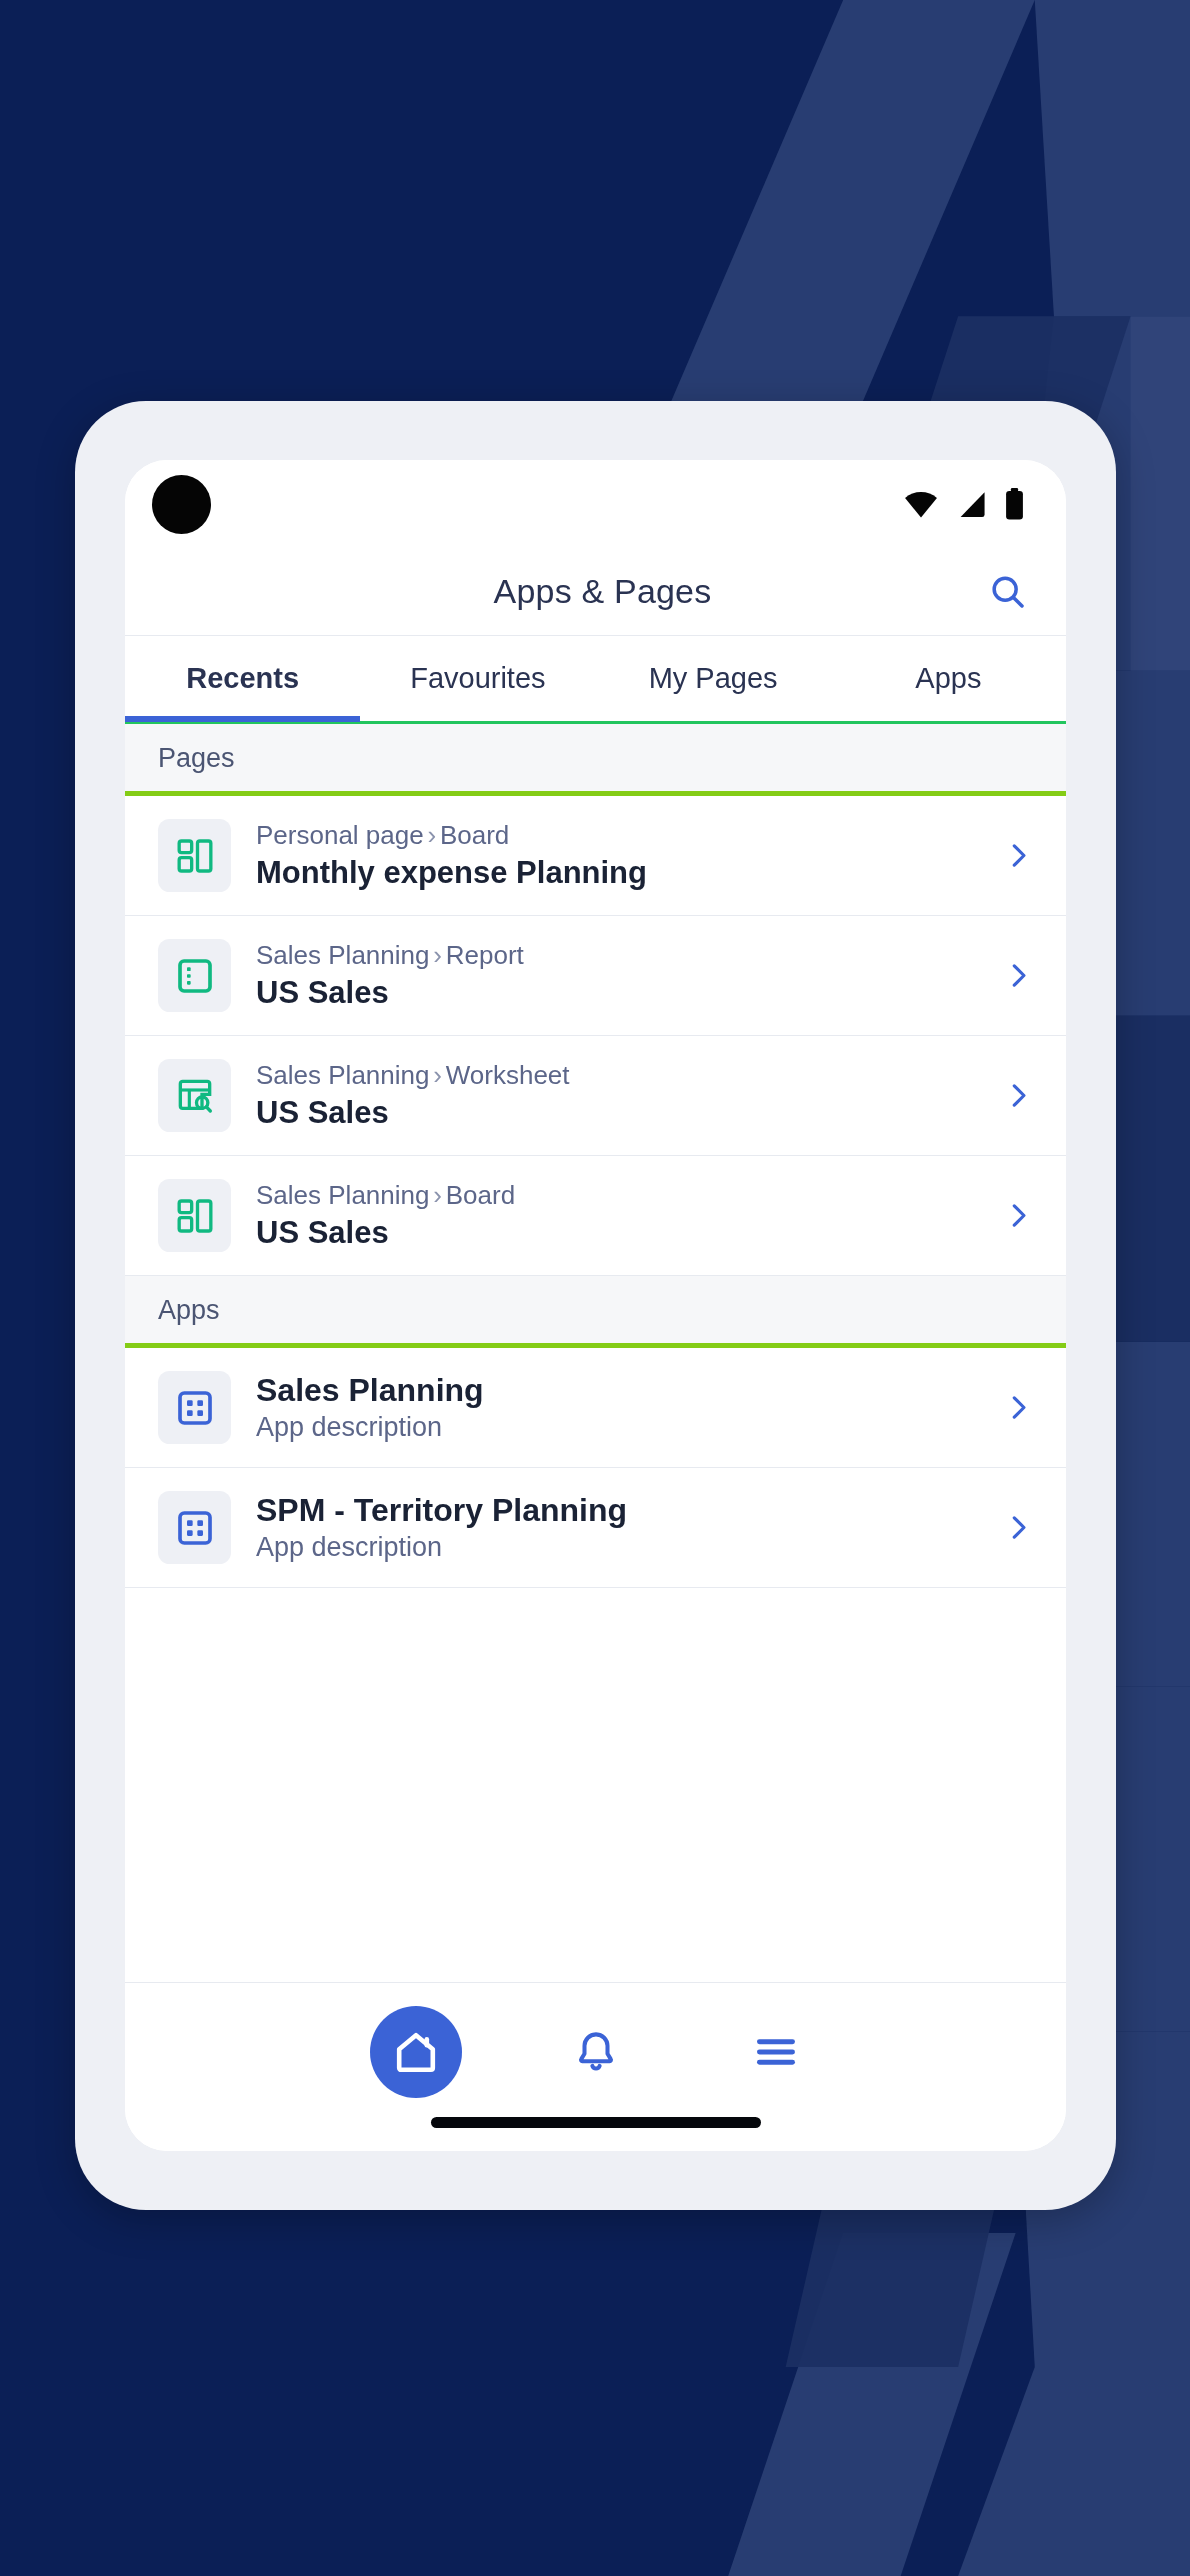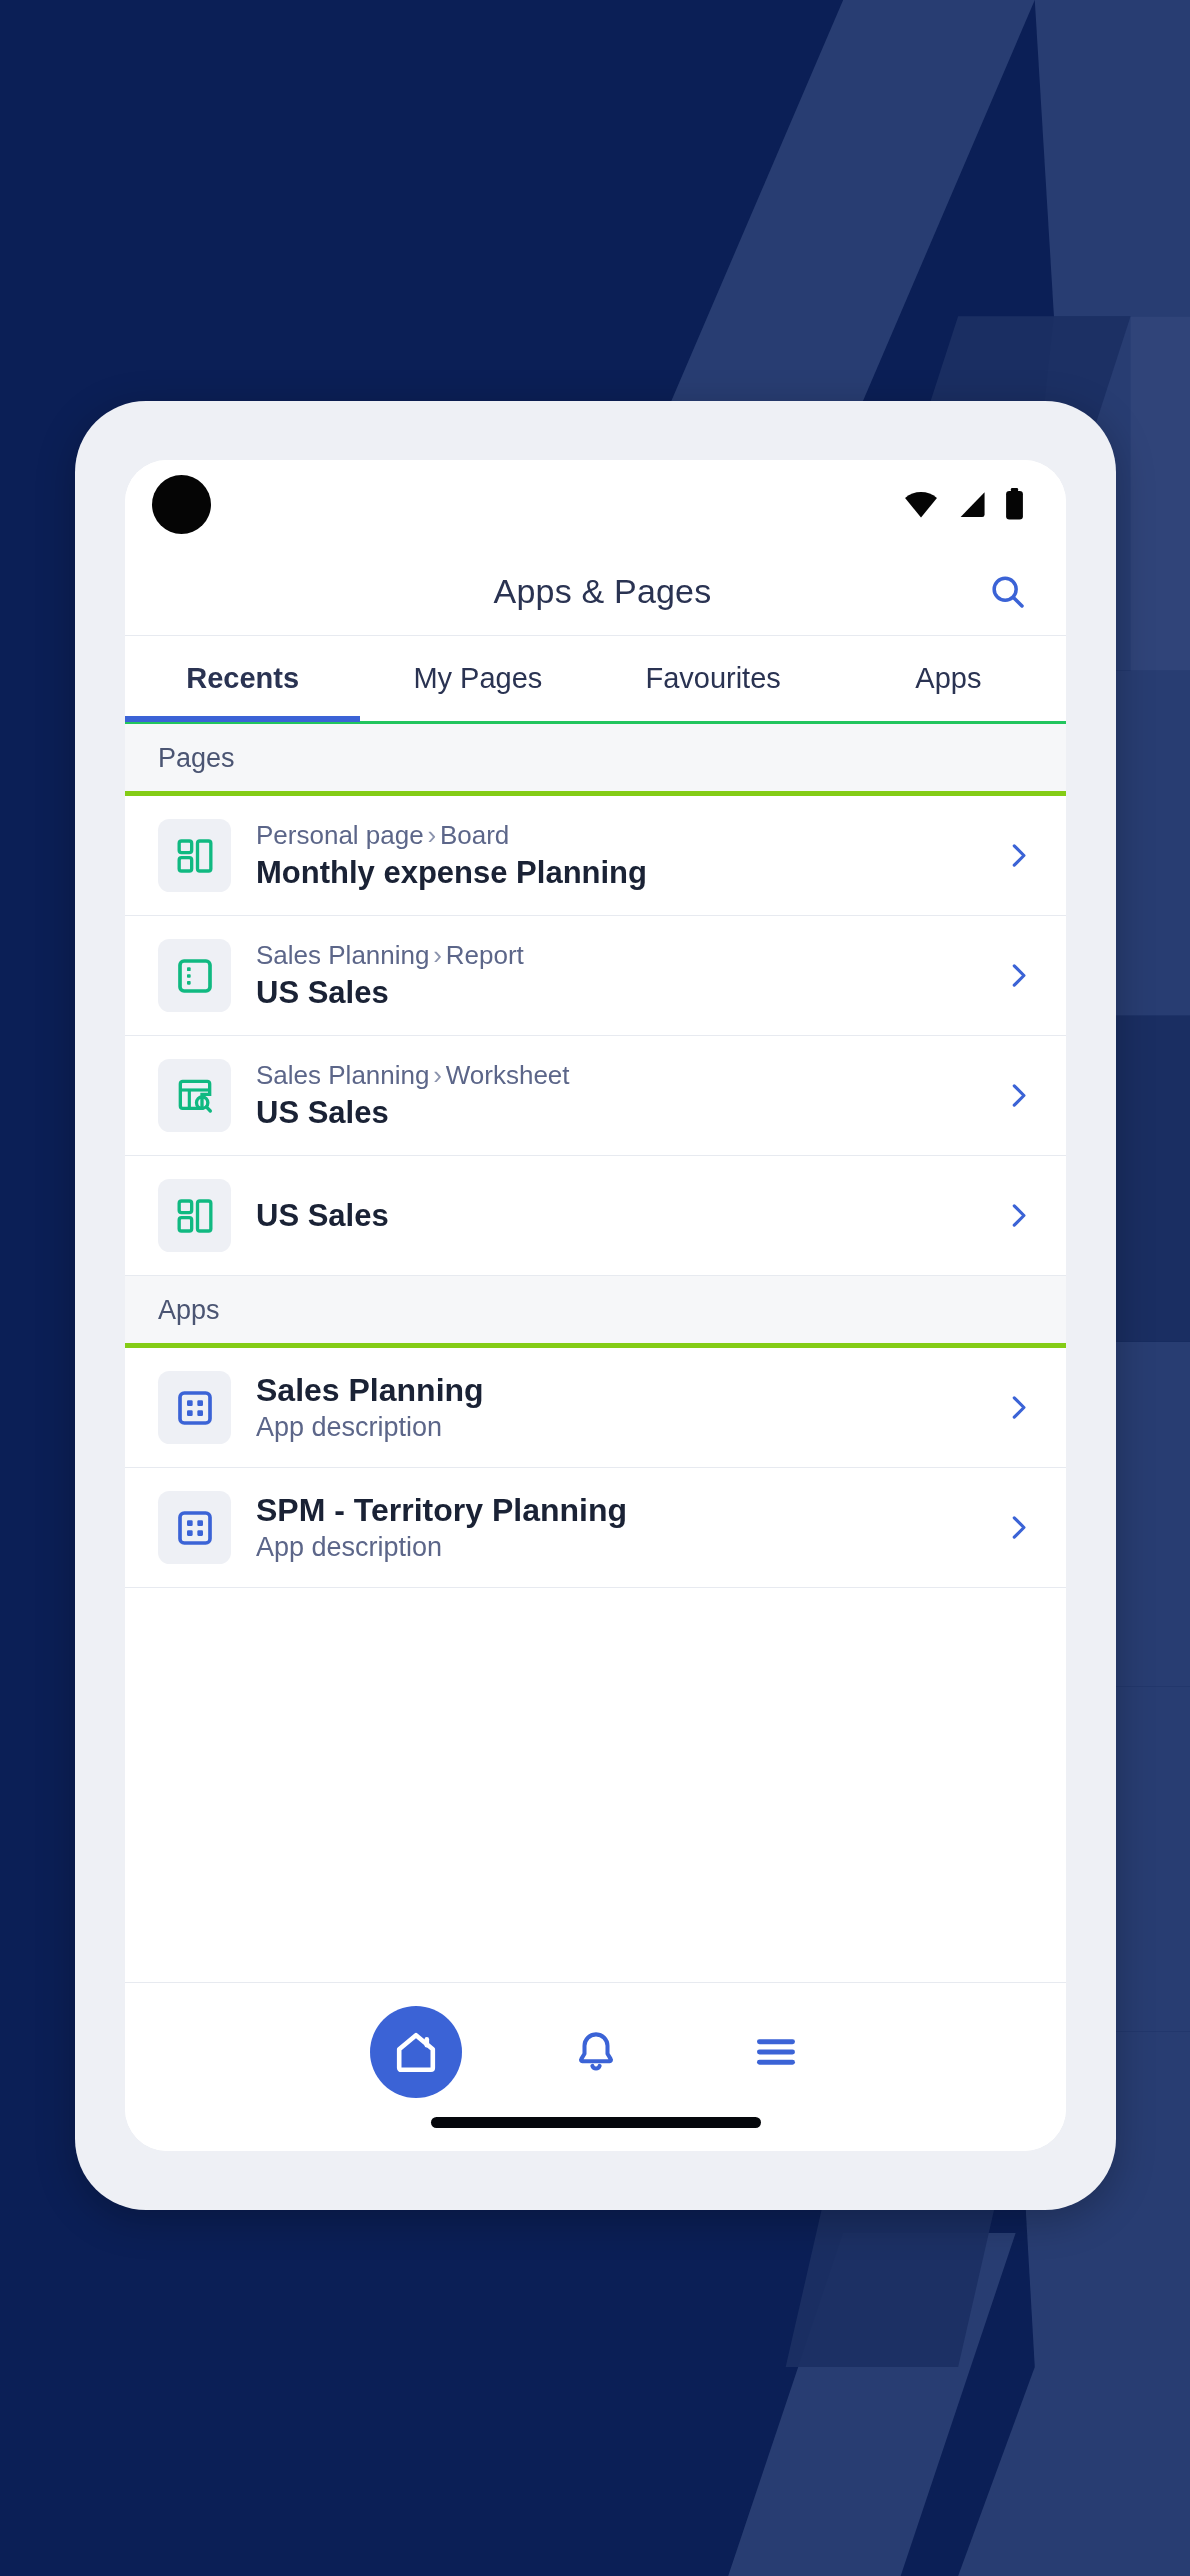--- a/index.html
+++ b/index.html
@@ -230,24 +230,24 @@
           <line x1="15.4" y1="15.4" x2="20.4" y2="20.4" stroke="#3b63d6" stroke-width="2.1" stroke-linecap="round"></line>
         </svg>
       </div>
     </div>
 
     <div class="tabs">
       <div class="tab active">
         <span>Recents</span>
       </div>
       <div class="tab">
+        <span>Favourites</span>
+      </div>
+      <div class="tab">
         <span>My Pages</span>
-      </div>
-      <div class="tab">
-        <span>Favourites</span>
       </div>
       <div class="tab">
         <span>Apps</span>
       </div>
     </div>
 
     <div class="list-area">
 
       <div class="section-header">Pages</div>
 
@@ -319,20 +319,23 @@
 
       <div class="row">
         <div class="row-icon">
           <svg width="40" height="40" viewBox="0 0 24 24">
             <rect x="2.5" y="3" width="7.5" height="7" rx="1.4" fill="none" stroke="#10b981" stroke-width="2"></rect>
             <rect x="2.5" y="13" width="7.5" height="8" rx="1.4" fill="none" stroke="#10b981" stroke-width="2"></rect>
             <rect x="13.5" y="3" width="8" height="18" rx="1.4" fill="none" stroke="#10b981" stroke-width="2"></rect>
           </svg>
         </div>
         <div class="row-text">
+          <div class="breadcrumb">
+            <span>Sales Planning</span><span class="sep">›</span><span>Board</span>
+          </div>
           <div class="row-title">US Sales</div>
         </div>
         <div class="chevron">
           <svg width="29" height="29" viewBox="0 0 24 24">
               <polyline points="8.5,4 16.5,12 8.5,20" fill="none" stroke="#3b63d6" stroke-width="2.6" stroke-linecap="round" stroke-linejoin="round"></polyline>
             </svg>
         </div>
       </div>
 
       <div class="section-header">Apps</div>

